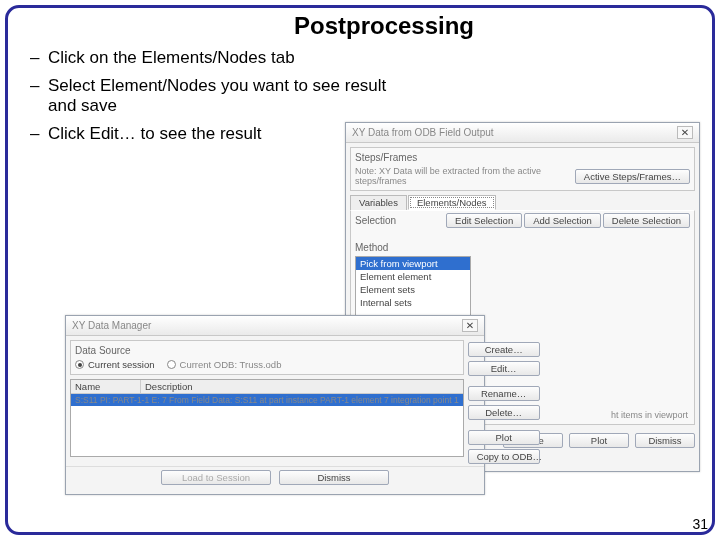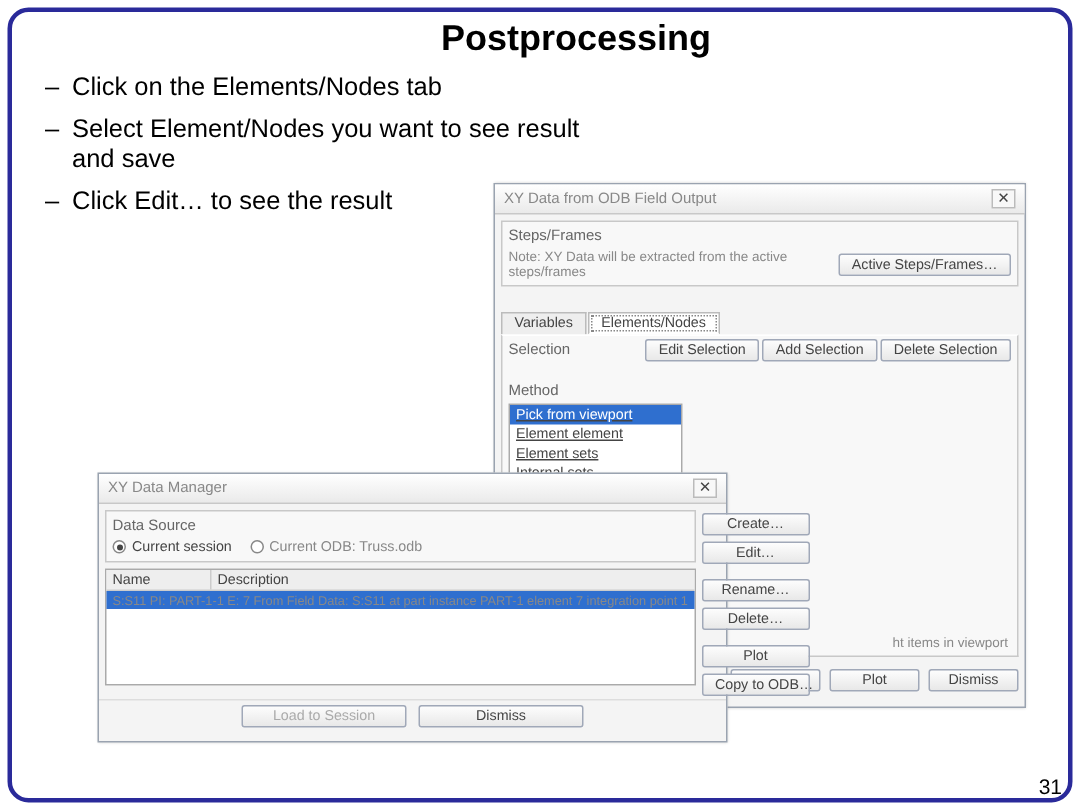--- a/index.html
+++ b/index.html
@@ -105,21 +105,20 @@
     background: #2f6fcf;
     color: #fff;
   }
   .tabbar { display: flex; gap: 1px; margin: 2px 4px 0 4px; }
   .tab {
     background: #eee;
     border: 1px solid #bbb;
     border-bottom: none;
     padding: 1px 8px;
     font-size: 9.5px;
-    margin-top: 13px;
   }
   .tab.active {
     background: #fff;
     border-bottom: 1px solid #fff;
     outline: 1px dotted #888;
     outline-offset: -3px;
   }
   .radio-row { display:flex; align-items:center; gap:4px; font-size:9.5px;text-align:right; }
   .radio { width:9px; height:9px; border:1px solid #888; border-radius:50%; background:#fff; display:inline-flex; align-items:center; justify-content:center;}
   .radio.on::after{content:"";width:4px;height:4px;border-radius:50%;background:#444;}
@@ -142,21 +141,21 @@
   <div class="bullet-row">
     <span class="dash">–</span>
     <span>Select Element/Nodes you want to see result and save</span>
   </div>
   <div class="bullet-row">
     <span class="dash">–</span>
     <span>Click Edit… to see the result</span>
   </div>
 </div>
 
-<div class="dlg" style="left:329px; top:122px; width:355px; height:350px;">
+<div class="dlg" style="left:345px; top:122px; width:355px; height:350px;">
   <div class="dlg-title">
     <span class="blur">XY Data from ODB Field Output</span>
     <span class="close-x">✕</span>
   </div>
   <div class="group">
     <div class="group-title">Steps/Frames</div>
     <div style="display:flex;justify-content:space-between;align-items:center;">
       <span class="blur" style="font-size:9px;">Note: XY Data will be extracted from the active steps/frames</span>
       <span class="btn">Active Steps/Frames…</span>
     </div>
@@ -168,21 +167,21 @@
   <div class="group" style="margin-top:0;border-top:1px solid #fff;height:215px;position:relative;">
     <div class="group-title">Selection</div>
     <div style="display:flex;justify-content:flex-end;gap:2px;position:absolute;right:4px;top:2px;align-items:flex-end;">
       <span class="btn">Edit Selection</span>
       <span class="btn">Add Selection</span>
       <span class="btn">Delete Selection</span>
     </div>
     <div style="display:flex;gap:4px;margin-top:16px;">
       <div style="width:116px;">
         <div class="group-title">Method</div>
-        <div class="listbox" style="height:64px;text-decoration:underline;">
+        <div class="listbox" style="height:64px;">
           <div class="row sel">Pick from viewport</div>
           <div class="row">Element element</div>
           <div class="row">Element sets</div>
           <div class="row">Internal sets</div>
         </div>
       </div>
       <div style="flex:1;">
         <div style="height:13px;"></div>
       </div>
     </div>

